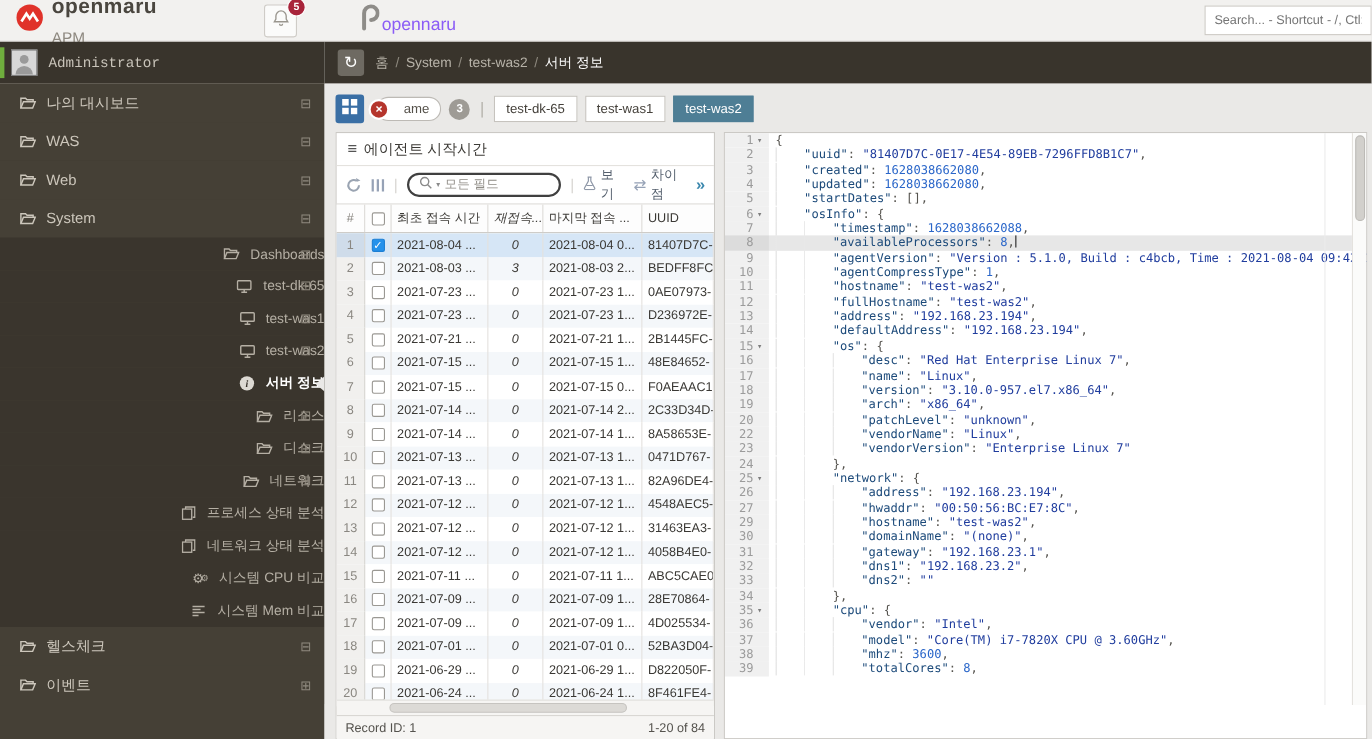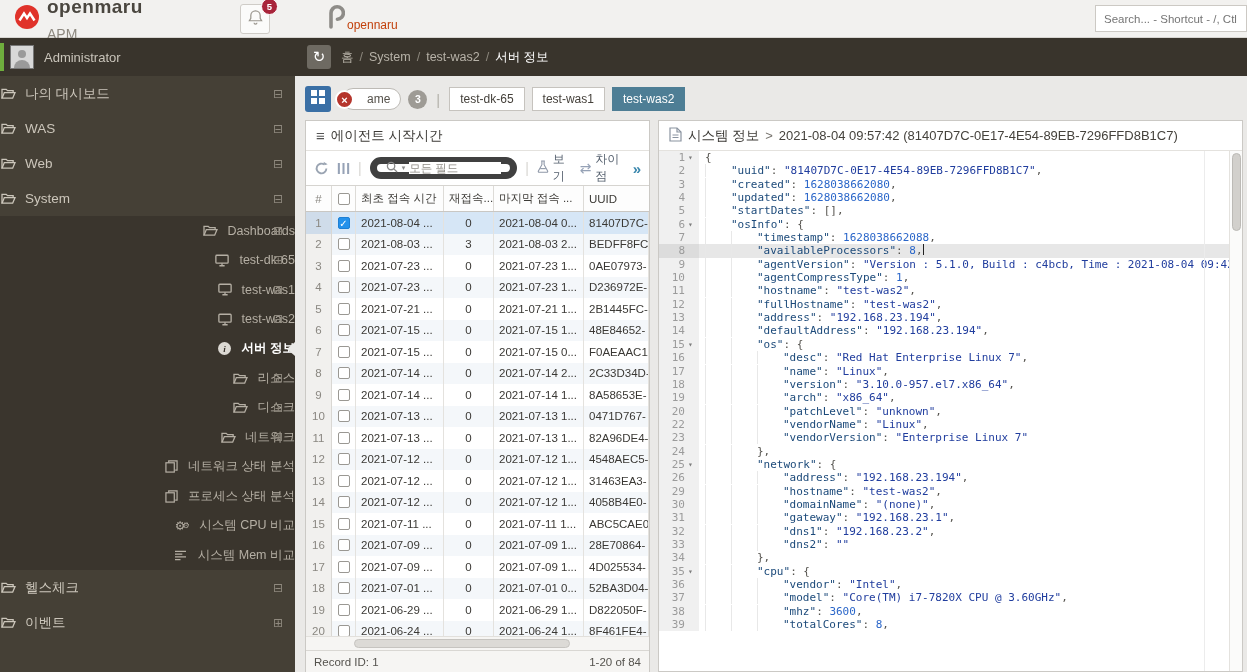--- a/index.html
+++ b/index.html
@@ -16,45 +16,45 @@
   .brand-name { font-size:19px; font-weight:bold; color:#4a463f; letter-spacing:.5px; }
   .brand-sub { font-size:14px; color:#8d887f; margin-top:11px;text-decoration:underline; }
   .bellbox { position:relative; width:30px; height:30px; background:#fbfbfa;
              border:1px solid #cfccc7; border-radius:3px; display:flex;
              align-items:center; justify-content:center; color:#9a968e; cursor:pointer; }
   .bell-badge { position:absolute; top:-7px; right:-9px; min-width:17px; height:17px;
                 background:#a8243a; color:#fff; border-radius:50%; font-size:9.5px;
                 font-weight:bold; display:flex; align-items:center; justify-content:center;
                 border:1px solid #fff; }
   .partnerbox { display:flex; align-items:flex-end; gap:2px; margin-left:55px; color:#8e8c88; }
-  .partner-name { font-size:12px; color:#c2410c; margin-bottom:2px;text-align:center; }
+  .partner-name { font-size:16px; color:#8b5cf6; margin-bottom:2px;text-align:center; }
   .topsearch { margin-left:auto; margin-right:0; width:152px; height:27px;
                border:1px solid #ccc9c4; background:#fff; font-size:11.5px; color:#8a8781;
                padding:0 8px; outline:none; }
 
   
   .secondbar { position:absolute; left:0; top:38px; width:1247px; height:38px; display:flex; }
   .userbox { width:295px; height:38px; background:#39342c; display:flex; align-items:center; position:relative; }
   .green-stripe { position:absolute; left:0; top:5px; width:4px; height:28px; background:#6fae3d; }
   .avatar { width:24px; height:24px; margin-left:10px; background:#d8d8d8; border:1px solid #777;
             overflow:hidden; }
-  .username { color:#c9c4ba; font-size:13px; margin-left:10px; }
+  .username { color:#c9c4ba; font-size:13px; margin-left:10px;font-family:Liberation Mono, monospace; }
   .crumbbar { flex:1; height:38px; background:#39342c; display:flex; align-items:center; gap:10px; padding-left:12px; }
   .refresh-btn { width:24px; height:24px; background:#6e6a62; border-radius:3px; color:#fff;
                  display:flex; align-items:center; justify-content:center; font-size:15px; cursor:pointer; }
   .breadcrumb { display:flex; align-items:center; gap:6px; font-size:12.5px; color:#b7b2a8; }
   .breadcrumb .crumb { cursor:pointer; }
   .breadcrumb .sep { color:#8d887e; }
   .breadcrumb .crumb.last { color:#ffffff; }
 
   
   .sidebar { position:absolute; left:0; top:76px; width:295px; height:596px; background:#454036; overflow:hidden; }
   .side-item { position:relative; display:flex; align-items:center; gap:9px; cursor:pointer;
                color:#b5afa4; font-size:13px; }
-  .side-item.top { height:35px; font-size:13.5px; color:#ccc6bb; background:#454036; }
+  .side-item.top { height:35px; padding-left:17px; font-size:13.5px; color:#ccc6bb; background:#454036; }
   .side-item.sub { height:29.5px; background:#3a352d; font-size:12.5px;justify-content:flex-end; }
   .side-item.lvl1 { padding-left:34px; }
   .side-item.lvl2 { padding-left:53px; }
   .side-item.active { color:#ffffff; font-weight:bold; }
   .side-item.active::after { content:""; position:absolute; right:0; top:50%; margin-top:-7px;
                border-top:7px solid transparent; border-bottom:7px solid transparent;
                border-right:8px solid #eae9e7; }
   .side-icon { display:inline-flex; align-items:center; justify-content:center; width:16px; color:inherit; }
   .side-toggle { position:absolute; right:12px; font-size:12px; color:#8f897e; }
   .ic-info { display:inline-flex; width:13px; height:13px; border-radius:50%; background:#dcd9d3;
@@ -86,35 +86,35 @@
   .agent-panel { position:absolute; left:10px; top:44px; width:345px; height:552px;
                  background:#fff; border:1px solid #cbc9c5; }
   .panel-title { height:30px; display:flex; align-items:center; gap:6px; padding-left:10px;
                  font-size:13.5px; color:#3c3a36; border-bottom:1px solid #e4e2de; }
   .hamburger { font-size:15px; color:#555; }
   .agent-toolbar { height:35px; display:flex; align-items:center; gap:8px; padding:0 8px;
                    border-bottom:1px solid #d6d4d0; }
   .tool-ic { display:flex; align-items:center; cursor:pointer; }
   .tbar-sep { color:#d8d6d2; font-size:14px; }
   .field-search { display:flex; align-items:center; gap:4px; width:148px; height:22px;
-                  border:7px solid #404040; border-radius:11px; padding:0 9px; background:#fff; }
+                  border:2px solid #404040; border-radius:11px; padding:0 9px; background:#fff; }
   .field-search .caret { font-size:7px; color:#8a8a8a; }
   .field-search input { border:none; outline:none; width:92px; font-size:11.5px; color:#555; }
   .field-search input::placeholder { color:#8f8c86; }
   .tool-lbl { display:flex; align-items:center; gap:4px; font-size:12px; color:#55606e; cursor:pointer; }
   .more-btn { margin-left:auto; color:#3a87ad; font-size:15px; font-weight:bold; cursor:pointer; }
 
   .grid-header { display:flex; height:26px; border-bottom:1px solid #c9c7c3; background:#fdfdfd;
                  font-size:11.5px; color:#3c3a36; align-items:center; }
   .gh-cell { padding:0 5px; display:flex; align-items:center; height:100%; border-right:1px solid #dddbd7;
              white-space:nowrap; overflow:hidden; }
   .col-num { width:26px; justify-content:center; color:#8a8781; }
   .col-cb  { width:24px; justify-content:center; }
   .col-first { width:88px; }
-  .col-re  { width:50px; }
+  .col-re  { width:50px;font-style:italic; }
   .col-last { width:90px; }
   .col-uuid { flex:1; border-right:none; }
   .grid-body { position:relative; height:438px; overflow:hidden; }
   .grid-row { display:flex; height:21.5px; font-size:11.5px; color:#3a3834; align-items:center;
               background:#fff; cursor:pointer; }
   .grid-row:nth-child(even) { background:#f4f7fa; }
   .grid-row .gh-cell { border-right:1px solid #e4e2de; }
   .grid-row .col-num { background:#f1f0ee; color:#8a8781; border-right:1px solid #d9d7d3; }
   .grid-row.selected { background:#d6e6f6; }
   .grid-row.selected .col-num { background:#cfdcea; }
@@ -342,30 +342,30 @@
         <span>네트워크</span>
         <span class="side-toggle">⊞</span>
       </div>
       <div class="side-item sub lvl2">
         <span class="side-icon">
           <svg width="13" height="13" viewBox="0 0 14 14">
             <rect x="1" y="3" width="9" height="10" stroke="currentColor" fill="none" stroke-width="1.3"></rect>
             <path d="M4 3 V1 H13 V11 H11" stroke="currentColor" fill="none" stroke-width="1.3"></path>
           </svg>
         </span>
-        <span>네트워크 상태 분석</span>
+        <span>프로세스 상태 분석</span>
       </div>
       <div class="side-item sub lvl2">
         <span class="side-icon">
           <svg width="13" height="13" viewBox="0 0 14 14">
             <rect x="1" y="3" width="9" height="10" stroke="currentColor" fill="none" stroke-width="1.3"></rect>
             <path d="M4 3 V1 H13 V11 H11" stroke="currentColor" fill="none" stroke-width="1.3"></path>
           </svg>
         </span>
-        <span>프로세스 상태 분석</span>
+        <span>네트워크 상태 분석</span>
       </div>
       <div class="side-item sub lvl1">
         <span class="side-icon">
           <span style="font-size:12px">⚙</span>
           <i class="mini">⚙</i>
         </span>
         <span>시스템 CPU 비교</span>
       </div>
       <div class="side-item sub lvl1">
         <span class="side-icon">
@@ -684,32 +684,20 @@
           <div class="hthumb"></div>
         </div>
       </div>
       <div class="agent-footer">
         <span>Record ID: 1</span>
         <span>1-20 of 84</span>
       </div>
     </section>
 
     <section class="system-panel">
-      <div class="sys-title">
-        <span>
-          <svg width="13" height="15" viewBox="0 0 13 15">
-              <path d="M1 1 H8 L12 5 V14 H1 Z" stroke="#8a93a0" fill="none" stroke-width="1.2"></path>
-              <path d="M8 1 V5 H12" stroke="#8a93a0" fill="none" stroke-width="1.2"></path>
-              <path d="M3.5 8 H9.5 M3.5 10.5 H9.5" stroke="#8a93a0" stroke-width="1"></path>
-            </svg>
-        </span>
-        <span class="t-main">시스템 정보</span>
-        <span class="t-sep">&gt;</span>
-        <span class="t-sub">2021-08-04 09:57:42 (81407D7C-0E17-4E54-89EB-7296FFD8B1C7)</span>
-      </div>
       <div class="code-wrap">
         <div id="code-lines">
             <div class="code-line"><div class="gutter"><span class="ln">1</span><span class="fold">▾</span></div><span class="code-text"><span class="tk-p">{</span></span></div>
             <div class="code-line"><div class="gutter"><span class="ln">2</span><span class="fold"></span></div><span class="code-text"><span class="ig"></span><span class="tk-k">"uuid"</span><span class="tk-p">: </span><span class="tk-s">"81407D7C-0E17-4E54-89EB-7296FFD8B1C7"</span><span class="tk-p">,</span></span></div>
             <div class="code-line"><div class="gutter"><span class="ln">3</span><span class="fold"></span></div><span class="code-text"><span class="ig"></span><span class="tk-k">"created"</span><span class="tk-p">: </span><span class="tk-n">1628038662080</span><span class="tk-p">,</span></span></div>
             <div class="code-line"><div class="gutter"><span class="ln">4</span><span class="fold"></span></div><span class="code-text"><span class="ig"></span><span class="tk-k">"updated"</span><span class="tk-p">: </span><span class="tk-n">1628038662080</span><span class="tk-p">,</span></span></div>
             <div class="code-line"><div class="gutter"><span class="ln">5</span><span class="fold"></span></div><span class="code-text"><span class="ig"></span><span class="tk-k">"startDates"</span><span class="tk-p">: [],</span></span></div>
             <div class="code-line"><div class="gutter"><span class="ln">6</span><span class="fold">▾</span></div><span class="code-text"><span class="ig"></span><span class="tk-k">"osInfo"</span><span class="tk-p">: {</span></span></div>
             <div class="code-line"><div class="gutter"><span class="ln">7</span><span class="fold"></span></div><span class="code-text"><span class="ig"></span><span class="ig"></span><span class="tk-k">"timestamp"</span><span class="tk-p">: </span><span class="tk-n">1628038662088</span><span class="tk-p">,</span></span></div>
             <div class="code-line hl"><div class="gutter"><span class="ln">8</span><span class="fold"></span></div><span class="code-text"><span class="ig"></span><span class="ig"></span><span class="tk-k">"availableProcessors"</span><span class="tk-p">: </span><span class="tk-n">8</span><span class="tk-p">,</span><span class="cursor"></span></span></div>
@@ -723,20 +711,21 @@
             <div class="code-line"><div class="gutter"><span class="ln">16</span><span class="fold"></span></div><span class="code-text"><span class="ig"></span><span class="ig"></span><span class="ig"></span><span class="tk-k">"desc"</span><span class="tk-p">: </span><span class="tk-s">"Red Hat Enterprise Linux 7"</span><span class="tk-p">,</span></span></div>
             <div class="code-line"><div class="gutter"><span class="ln">17</span><span class="fold"></span></div><span class="code-text"><span class="ig"></span><span class="ig"></span><span class="ig"></span><span class="tk-k">"name"</span><span class="tk-p">: </span><span class="tk-s">"Linux"</span><span class="tk-p">,</span></span></div>
             <div class="code-line"><div class="gutter"><span class="ln">18</span><span class="fold"></span></div><span class="code-text"><span class="ig"></span><span class="ig"></span><span class="ig"></span><span class="tk-k">"version"</span><span class="tk-p">: </span><span class="tk-s">"3.10.0-957.el7.x86_64"</span><span class="tk-p">,</span></span></div>
             <div class="code-line"><div class="gutter"><span class="ln">19</span><span class="fold"></span></div><span class="code-text"><span class="ig"></span><span class="ig"></span><span class="ig"></span><span class="tk-k">"arch"</span><span class="tk-p">: </span><span class="tk-s">"x86_64"</span><span class="tk-p">,</span></span></div>
             <div class="code-line"><div class="gutter"><span class="ln">20</span><span class="fold"></span></div><span class="code-text"><span class="ig"></span><span class="ig"></span><span class="ig"></span><span class="tk-k">"patchLevel"</span><span class="tk-p">: </span><span class="tk-s">"unknown"</span><span class="tk-p">,</span></span></div>
             <div class="code-line"><div class="gutter"><span class="ln">22</span><span class="fold"></span></div><span class="code-text"><span class="ig"></span><span class="ig"></span><span class="ig"></span><span class="tk-k">"vendorName"</span><span class="tk-p">: </span><span class="tk-s">"Linux"</span><span class="tk-p">,</span></span></div>
             <div class="code-line"><div class="gutter"><span class="ln">23</span><span class="fold"></span></div><span class="code-text"><span class="ig"></span><span class="ig"></span><span class="ig"></span><span class="tk-k">"vendorVersion"</span><span class="tk-p">: </span><span class="tk-s">"Enterprise Linux 7"</span></span></div>
             <div class="code-line"><div class="gutter"><span class="ln">24</span><span class="fold"></span></div><span class="code-text"><span class="ig"></span><span class="ig"></span><span class="tk-p">},</span></span></div>
             <div class="code-line"><div class="gutter"><span class="ln">25</span><span class="fold">▾</span></div><span class="code-text"><span class="ig"></span><span class="ig"></span><span class="tk-k">"network"</span><span class="tk-p">: {</span></span></div>
             <div class="code-line"><div class="gutter"><span class="ln">26</span><span class="fold"></span></div><span class="code-text"><span class="ig"></span><span class="ig"></span><span class="ig"></span><span class="tk-k">"address"</span><span class="tk-p">: </span><span class="tk-s">"192.168.23.194"</span><span class="tk-p">,</span></span></div>
+            <div class="code-line"><div class="gutter"><span class="ln">27</span><span class="fold"></span></div><span class="code-text"><span class="ig"></span><span class="ig"></span><span class="ig"></span><span class="tk-k">"hwaddr"</span><span class="tk-p">: </span><span class="tk-s">"00:50:56:BC:E7:8C"</span><span class="tk-p">,</span></span></div>
             <div class="code-line"><div class="gutter"><span class="ln">29</span><span class="fold"></span></div><span class="code-text"><span class="ig"></span><span class="ig"></span><span class="ig"></span><span class="tk-k">"hostname"</span><span class="tk-p">: </span><span class="tk-s">"test-was2"</span><span class="tk-p">,</span></span></div>
             <div class="code-line"><div class="gutter"><span class="ln">30</span><span class="fold"></span></div><span class="code-text"><span class="ig"></span><span class="ig"></span><span class="ig"></span><span class="tk-k">"domainName"</span><span class="tk-p">: </span><span class="tk-s">"(none)"</span><span class="tk-p">,</span></span></div>
             <div class="code-line"><div class="gutter"><span class="ln">31</span><span class="fold"></span></div><span class="code-text"><span class="ig"></span><span class="ig"></span><span class="ig"></span><span class="tk-k">"gateway"</span><span class="tk-p">: </span><span class="tk-s">"192.168.23.1"</span><span class="tk-p">,</span></span></div>
             <div class="code-line"><div class="gutter"><span class="ln">32</span><span class="fold"></span></div><span class="code-text"><span class="ig"></span><span class="ig"></span><span class="ig"></span><span class="tk-k">"dns1"</span><span class="tk-p">: </span><span class="tk-s">"192.168.23.2"</span><span class="tk-p">,</span></span></div>
             <div class="code-line"><div class="gutter"><span class="ln">33</span><span class="fold"></span></div><span class="code-text"><span class="ig"></span><span class="ig"></span><span class="ig"></span><span class="tk-k">"dns2"</span><span class="tk-p">: </span><span class="tk-s">""</span></span></div>
             <div class="code-line"><div class="gutter"><span class="ln">34</span><span class="fold"></span></div><span class="code-text"><span class="ig"></span><span class="ig"></span><span class="tk-p">},</span></span></div>
             <div class="code-line"><div class="gutter"><span class="ln">35</span><span class="fold">▾</span></div><span class="code-text"><span class="ig"></span><span class="ig"></span><span class="tk-k">"cpu"</span><span class="tk-p">: {</span></span></div>
             <div class="code-line"><div class="gutter"><span class="ln">36</span><span class="fold"></span></div><span class="code-text"><span class="ig"></span><span class="ig"></span><span class="ig"></span><span class="tk-k">"vendor"</span><span class="tk-p">: </span><span class="tk-s">"Intel"</span><span class="tk-p">,</span></span></div>
             <div class="code-line"><div class="gutter"><span class="ln">37</span><span class="fold"></span></div><span class="code-text"><span class="ig"></span><span class="ig"></span><span class="ig"></span><span class="tk-k">"model"</span><span class="tk-p">: </span><span class="tk-s">"Core(TM) i7-7820X CPU @ 3.60GHz"</span><span class="tk-p">,</span></span></div>
             <div class="code-line"><div class="gutter"><span class="ln">38</span><span class="fold"></span></div><span class="code-text"><span class="ig"></span><span class="ig"></span><span class="ig"></span><span class="tk-k">"mhz"</span><span class="tk-p">: </span><span class="tk-n">3600</span><span class="tk-p">,</span></span></div>

